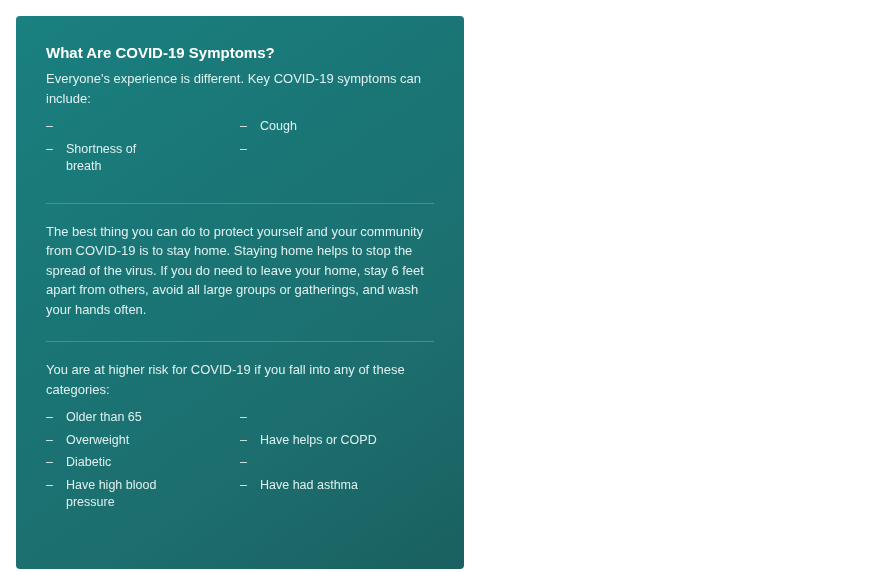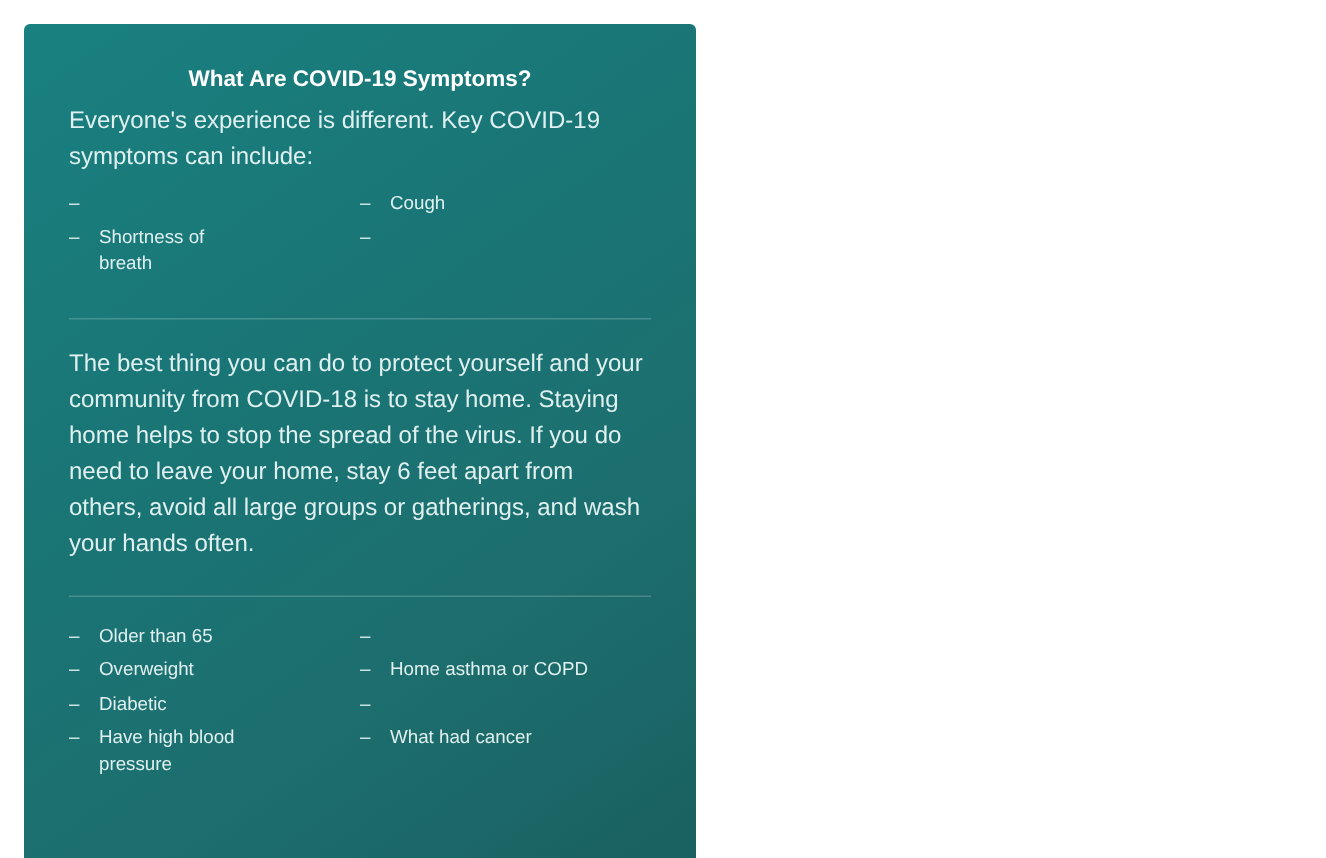--- a/index.html
+++ b/index.html
@@ -31,25 +31,24 @@
 
     .section {
       margin-bottom: 22px;
     }
 
     .section-title {
       font-size: 15px;
       font-weight: bold;
       color: #ffffff;
       margin-bottom: 8px;
-      text-align: center;
     }
 
     .section-body {
-      font-size: 16px;
+      font-size: 13px;
       color: #e0f0f0;
       line-height: 1.5;
       margin-bottom: 10px;
     }
 
     .two-col {
       display: flex;
       gap: 0;
     }
 
@@ -108,26 +107,27 @@
         <div class="list-item">
           <span class="list-dash">–</span>
         </div>
       </div>
     </div>
   </div>
 
   <hr class="divider">
 
   <div class="section">
-    <div class="section-body">The best thing you can do to protect yourself and your community from COVID-18 is to stay home. Staying home helps to stop the spread of the virus. If you do need to leave your home, stay 6 feet apart from others, avoid all large groups or gatherings, and wash your hands often.</div>
+    <div class="section-body">The best thing you can do to protect yourself and your community from COVID-19 is to stay home. Staying home helps to stop the spread of the virus. If you do need to leave your home, stay 6 feet apart from others, avoid all large groups or gatherings, and wash your hands often.</div>
   </div>
 
   <hr class="divider">
 
   <div class="section">
+    <div class="section-body">You are at higher risk for COVID-19 if you fall into any of these categories:</div>
     <div class="two-col">
       <div class="col">
         <div class="list-item">
           <span class="list-dash">–</span>
           <span class="list-text">Older than 65</span>
         </div>
         <div class="list-item">
           <span class="list-dash">–</span>
           <span class="list-text">Overweight</span>
         </div>
@@ -139,26 +139,26 @@
           <span class="list-dash">–</span>
           <span class="list-text">Have high blood<br>pressure</span>
         </div>
       </div>
       <div class="col">
         <div class="list-item">
           <span class="list-dash">–</span>
         </div>
         <div class="list-item">
           <span class="list-dash">–</span>
-          <span class="list-text">Home asthma or COPD</span>
+          <span class="list-text">Have helps or COPD</span>
         </div>
         <div class="list-item">
           <span class="list-dash">–</span>
         </div>
         <div class="list-item">
           <span class="list-dash">–</span>
-          <span class="list-text">What had cancer</span>
+          <span class="list-text">Have had asthma</span>
         </div>
       </div>
     </div>
   </div>
 
 </div>
 
 </body></html>

